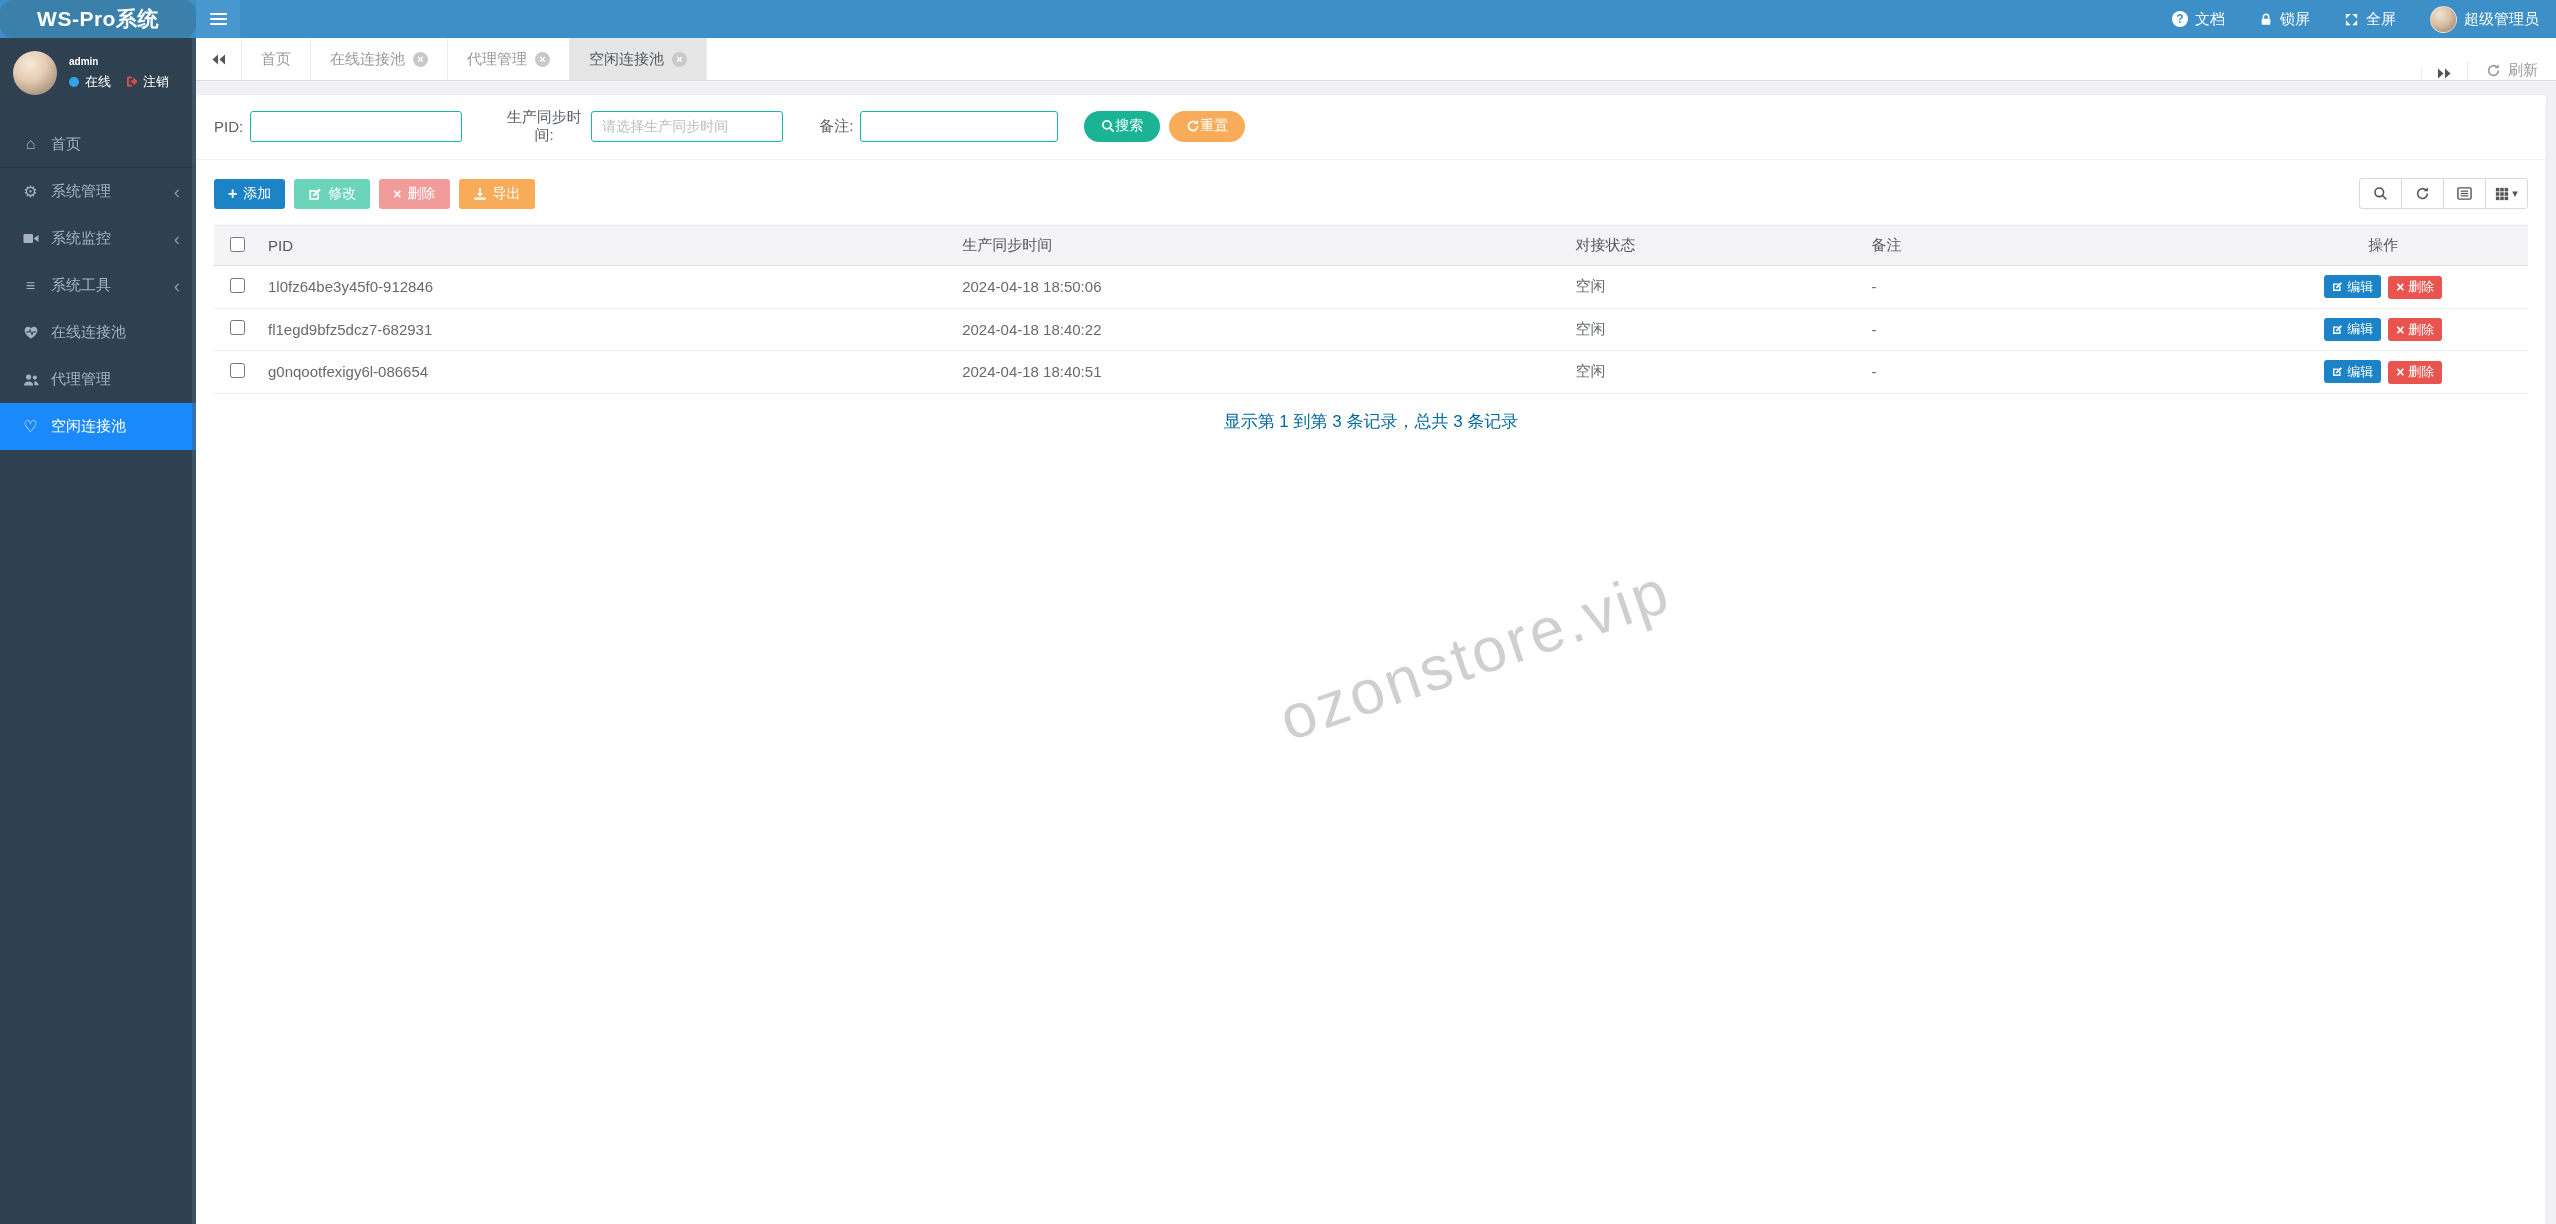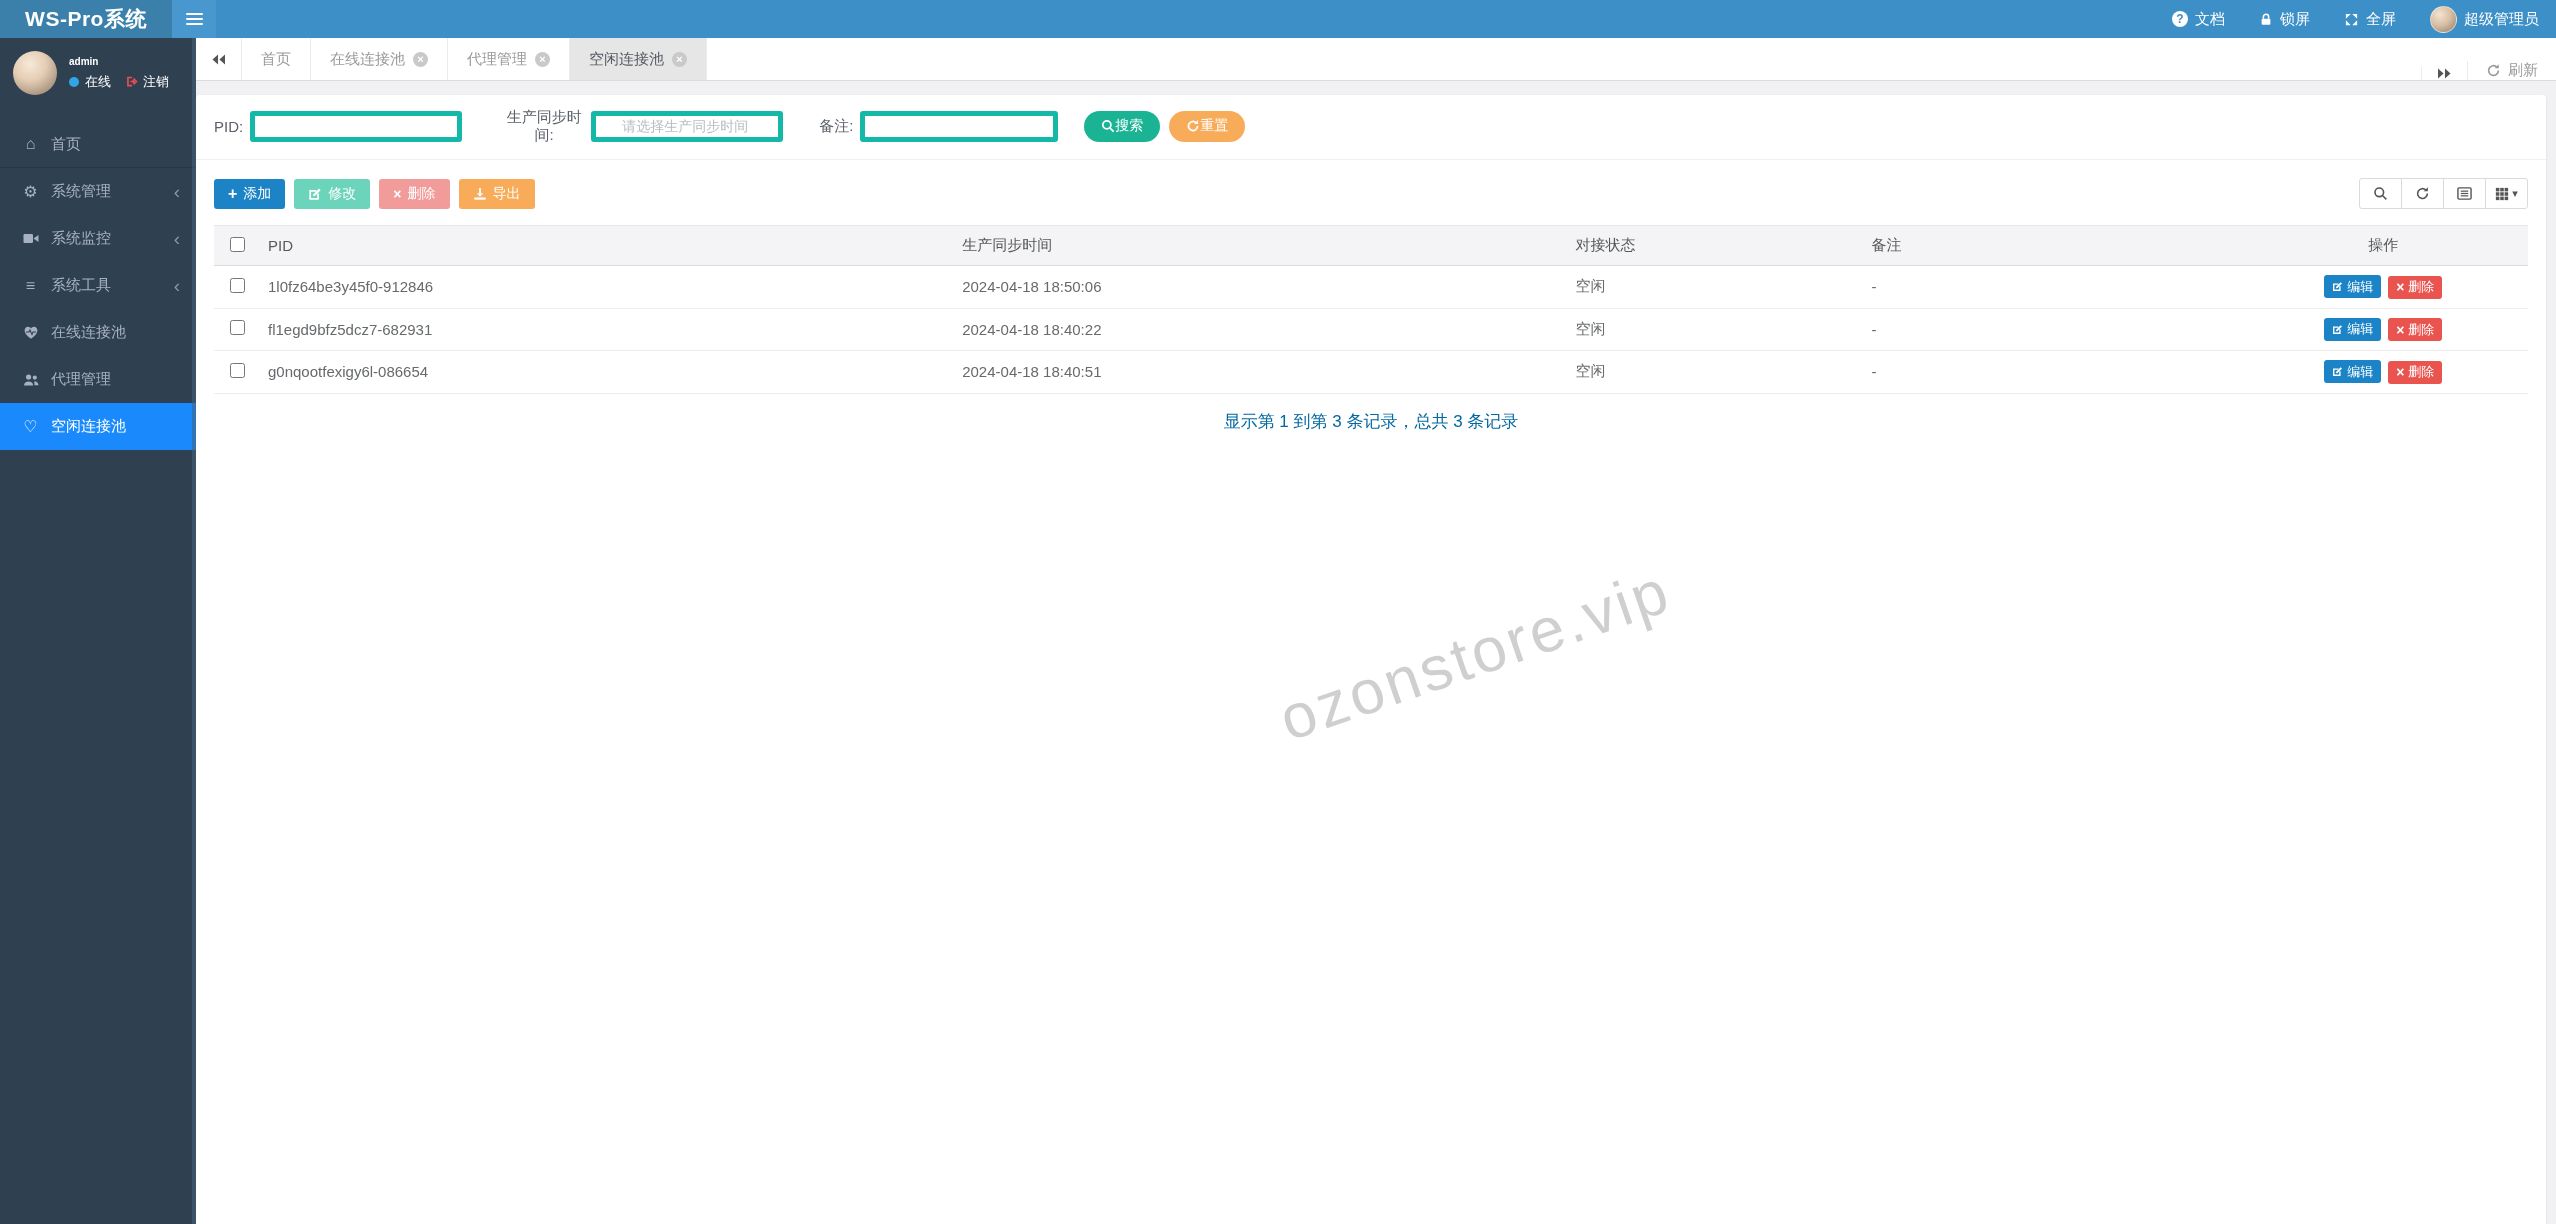--- a/index.html
+++ b/index.html
@@ -5,21 +5,21 @@
   * { box-sizing: border-box; margin: 0; padding: 0; }
   html,body { width:2556px; height:1224px; overflow:hidden; }
   body {
     font-family: "Liberation Sans", "DejaVu Sans", sans-serif;
     background:#f1f1f3; position:relative; color:#676a6c;
   }
   svg { display:block; }
 
   
   .navbar { position:absolute; top:0; left:0; right:0; height:38px; background:#3d8fc7; display:flex; align-items:stretch; z-index:30; }
-  .brand { width:172px; background:#3a80aa; color:#fff; font-size:21px; font-weight:bold; display:flex; align-items:center; justify-content:center; letter-spacing:.5px; }
+  .brand { width:196px; background:#3a80aa; color:#fff; font-size:21px; font-weight:bold; display:flex; align-items:center; justify-content:center; letter-spacing:.5px;border-radius:13px; }
   .hamburger { width:44px; background:#4897cf; color:#fff; display:flex; align-items:center; justify-content:center; cursor:pointer; }
   .hamburger .bars { width:17px; }
   .hamburger .bars span { display:block; height:2px; background:#fff; margin:3px 0; border-radius:1px; }
   .nav-right { margin-left:auto; display:flex; align-items:center; color:#fff; font-size:15px; }
   .nav-item { display:flex; align-items:center; gap:7px; padding:0 17px; height:100%; cursor:pointer; }
   .q-circle { width:16px; height:16px; border-radius:50%; background:#fff; color:#3d8fc7; font-size:12px; font-weight:bold; display:flex; align-items:center; justify-content:center; }
   .nav-avatar { width:27px; height:27px; border-radius:50%; background:radial-gradient(circle at 35% 30%, #f3e4d0 0%, #d9bfa6 45%, #8d7b68 100%); border:1px solid rgba(255,255,255,.5); }
 
   
   .sidebar { position:absolute; top:38px; left:0; bottom:0; width:196px; background:#2f4050; z-index:20; }
@@ -50,21 +50,21 @@
   .tab-refresh { display:flex; align-items:center; gap:7px; color:#9a9a9a; font-size:15px; padding:0 18px; border-left:1px solid #ececec; cursor:pointer; }
 
   
   .content { position:absolute; top:81px; left:196px; right:0; bottom:0; background:#f1f1f3; }
   .card { position:absolute; left:0; top:14px; right:10px; height:1180px; background:#fff; border-radius:4px; box-shadow:0 1px 3px rgba(0,0,0,.09); }
 
   .search-section { display:flex; align-items:center; padding:13px 18px 15px; border-bottom:1px solid #eef0f2; }
   .fgroup { display:flex; align-items:center; }
   .flabel { font-size:15px; color:#5b6168; margin-right:7px; white-space:nowrap; }
   .flabel.wrap { width:84px; white-space:normal; text-align:center; line-height:1.2; margin-right:5px; }
-  .tinput { height:31px; border:5px solid #14b8a6; border-radius:3px; padding:0 26px; font-size:14px; color:#555; outline:none; font-family:inherit; }
+  .tinput { height:31px; border:1px solid #14b8a6; border-radius:3px; padding:0 10px; font-size:14px; color:#555; outline:none; font-family:inherit; }
   .tinput::placeholder { color:#b9bdc1; }
   .w-pid { width:212px; }
   .w-time { width:192px; }
   .w-note { width:198px; }
   .gap1 { width:40px; } .gap2 { width:36px; }
   .btn-pill { height:31px; border:none; border-radius:16px; padding:0 17px; color:#fff; font-size:14px; display:inline-flex; align-items:center; gap:0; cursor:pointer; font-family:inherit; }
   .bp-search { background:#1ab394; margin-left:26px; }
   .bp-reset  { background:#f8ac59; margin-left:9px; }
 
   .toolbar { display:flex; align-items:center; padding:18px 18px 10px; }

